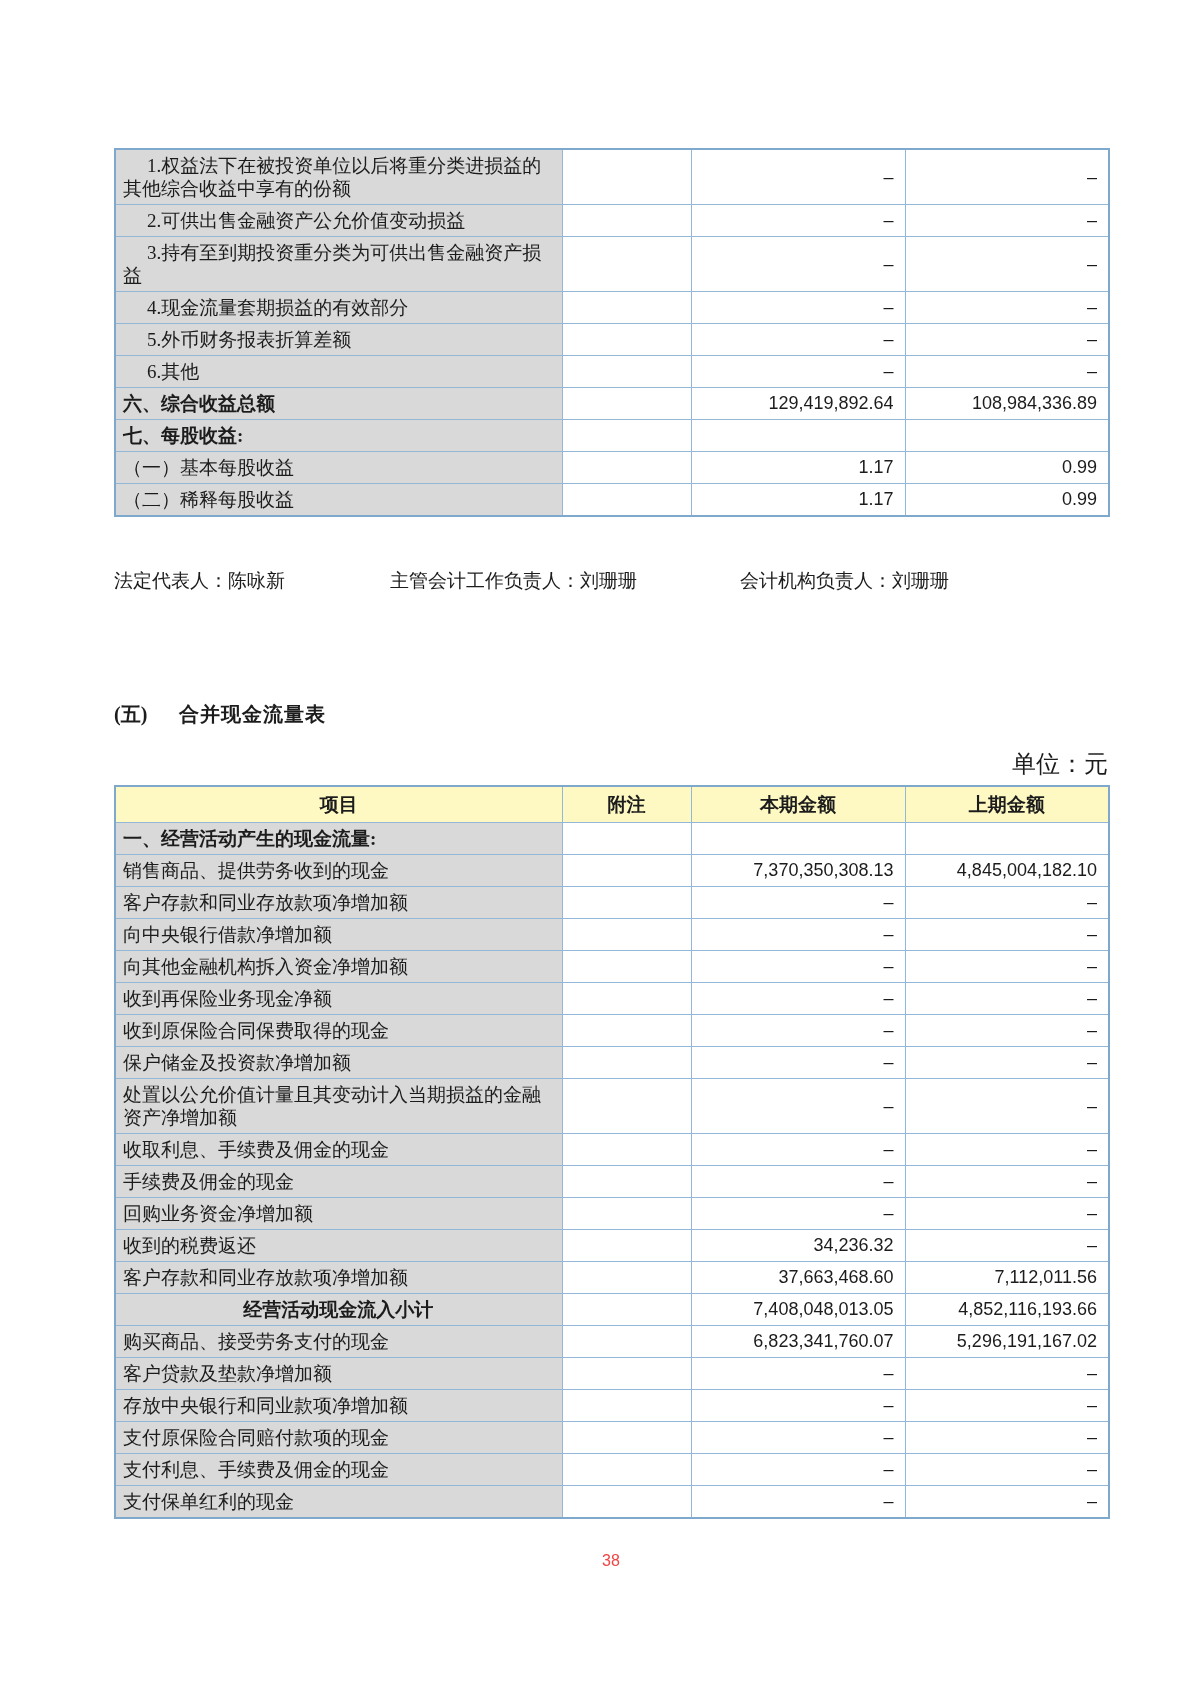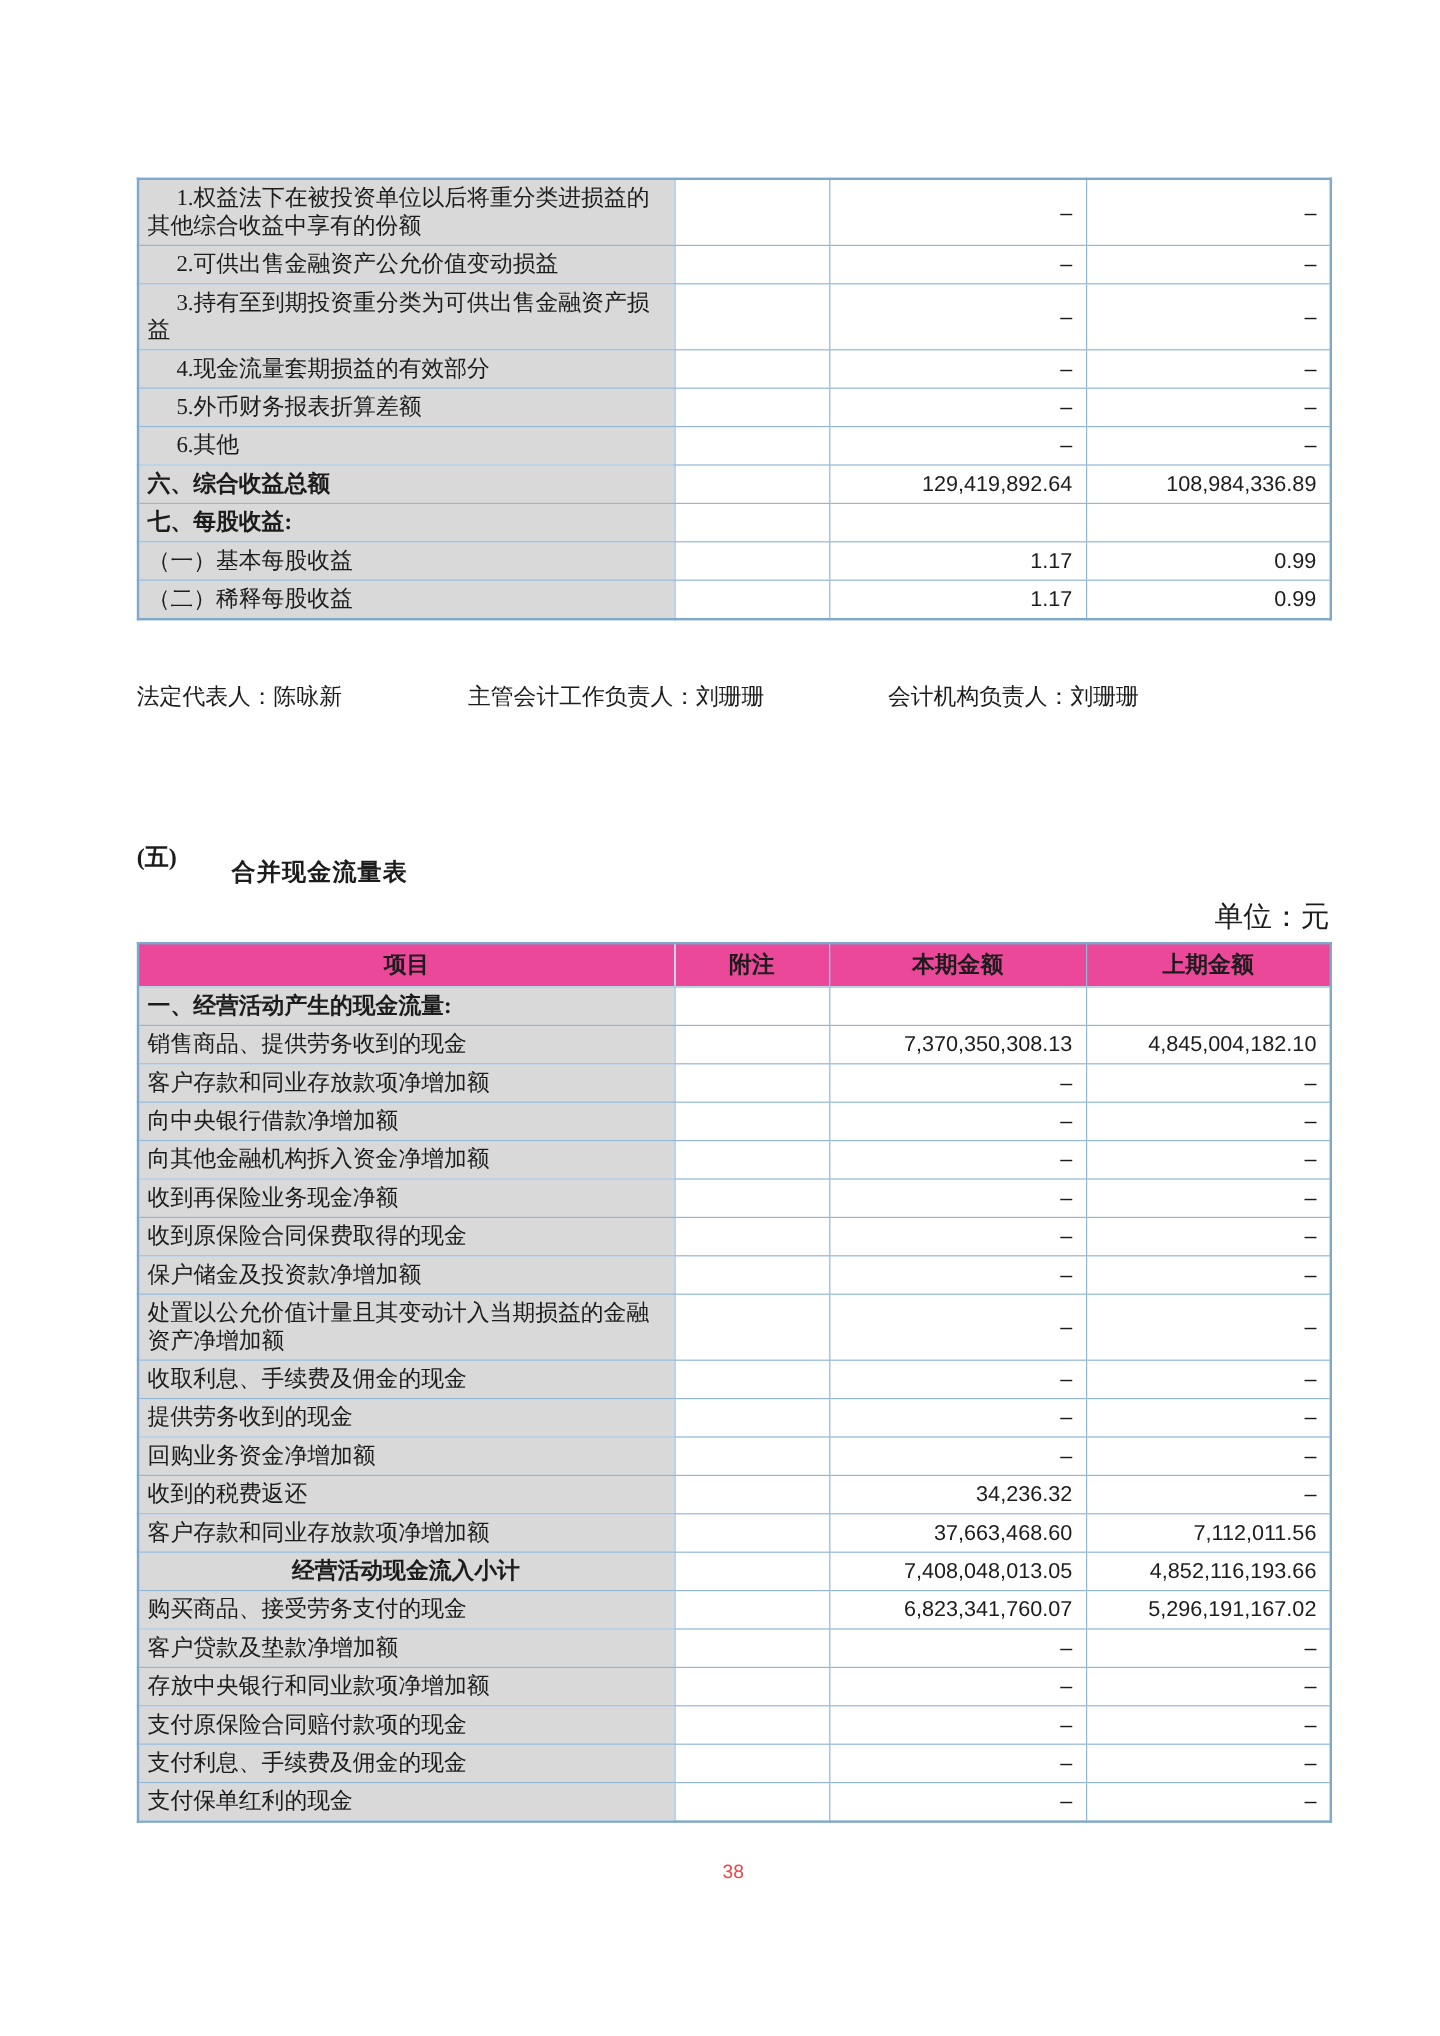--- a/index.html
+++ b/index.html
@@ -34,40 +34,40 @@
   }
   table.fin td.note { background:#ffffff; }
   table.fin td.val {
     background:#ffffff;
     text-align:right; vertical-align:middle;
     padding:4px 11px 4px 4px;
     font-family:"Liberation Sans", sans-serif;
     font-size:18px; line-height:23px;
   }
   table.fin thead th {
-    background:#ec4899;
+    background:#fef9c3;
     font-size:19px; font-weight:bold;
     text-align:center; vertical-align:middle;
     padding:6px 4px; line-height:23px;
   }
   tr.row-indent td.item { text-indent:24px; }
   tr.row-bold td.item { font-weight:bold; }
   tr.row-section td { background:#d9d9d9; }
   tr.row-section td.item { font-weight:bold; }
   tr.row-total td.item { font-weight:bold; text-align:center; text-indent:0; }
 
   .signature-line { top:568px; font-size:19px; height:26px; }
   .signature-line span { position:absolute; white-space:nowrap; }
   .sig-1 { left:0; }
   .sig-2 { left:276px; }
   .sig-3 { left:626px; }
 
   .section-heading { top:701px; font-size:20px; font-weight:bold; height:28px; }
   .section-heading .sec-idx { position:absolute; left:0; }
-  .section-heading .sec-title { position:absolute; left:79px; letter-spacing:1px;margin-top:12px; }
+  .section-heading .sec-title { position:absolute; left:65px; letter-spacing:1px; }
 
   .unit-label { top:748px; text-align:right; font-size:24px; height:24px; }
 
   .page-number {
     top:1552px; text-align:center;
     font-family:"Liberation Sans", sans-serif;
     font-size:16px; color:#ef4444;
   }
 </style>
 </head>
@@ -229,21 +229,21 @@
           <td class="val">–</td>
           <td class="val">–</td>
         </tr>
         <tr class="row-normal">
           <td class="item">收取利息、手续费及佣金的现金</td>
           <td class="note"></td>
           <td class="val">–</td>
           <td class="val">–</td>
         </tr>
         <tr class="row-normal">
-          <td class="item">提供劳务收到的现金</td>
+          <td class="item">手续费及佣金的现金</td>
           <td class="note"></td>
           <td class="val">–</td>
           <td class="val">–</td>
         </tr>
         <tr class="row-normal">
           <td class="item">回购业务资金净增加额</td>
           <td class="note"></td>
           <td class="val">–</td>
           <td class="val">–</td>
         </tr>

